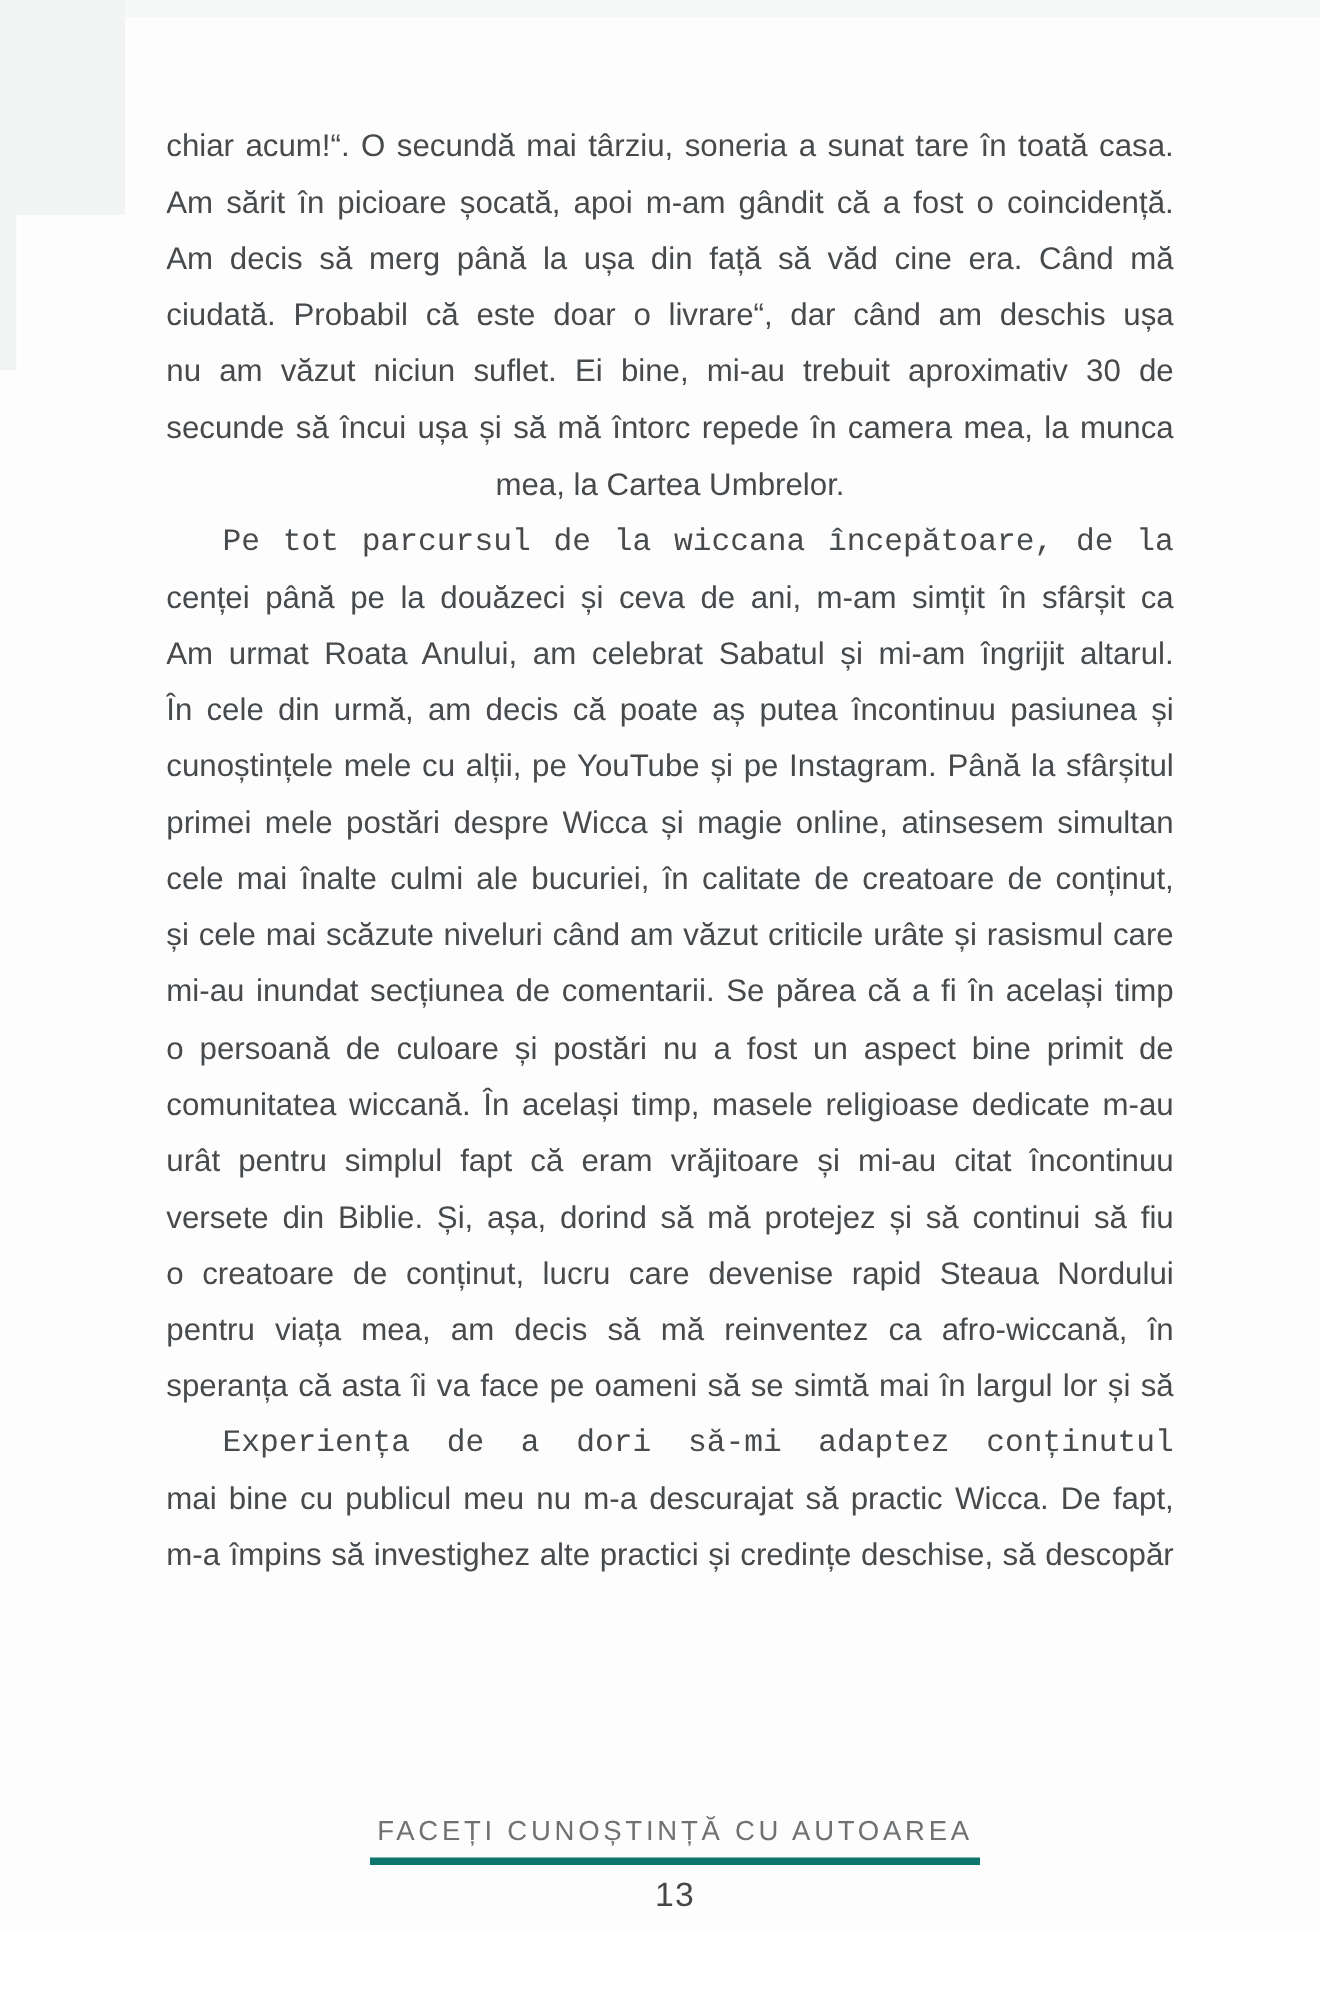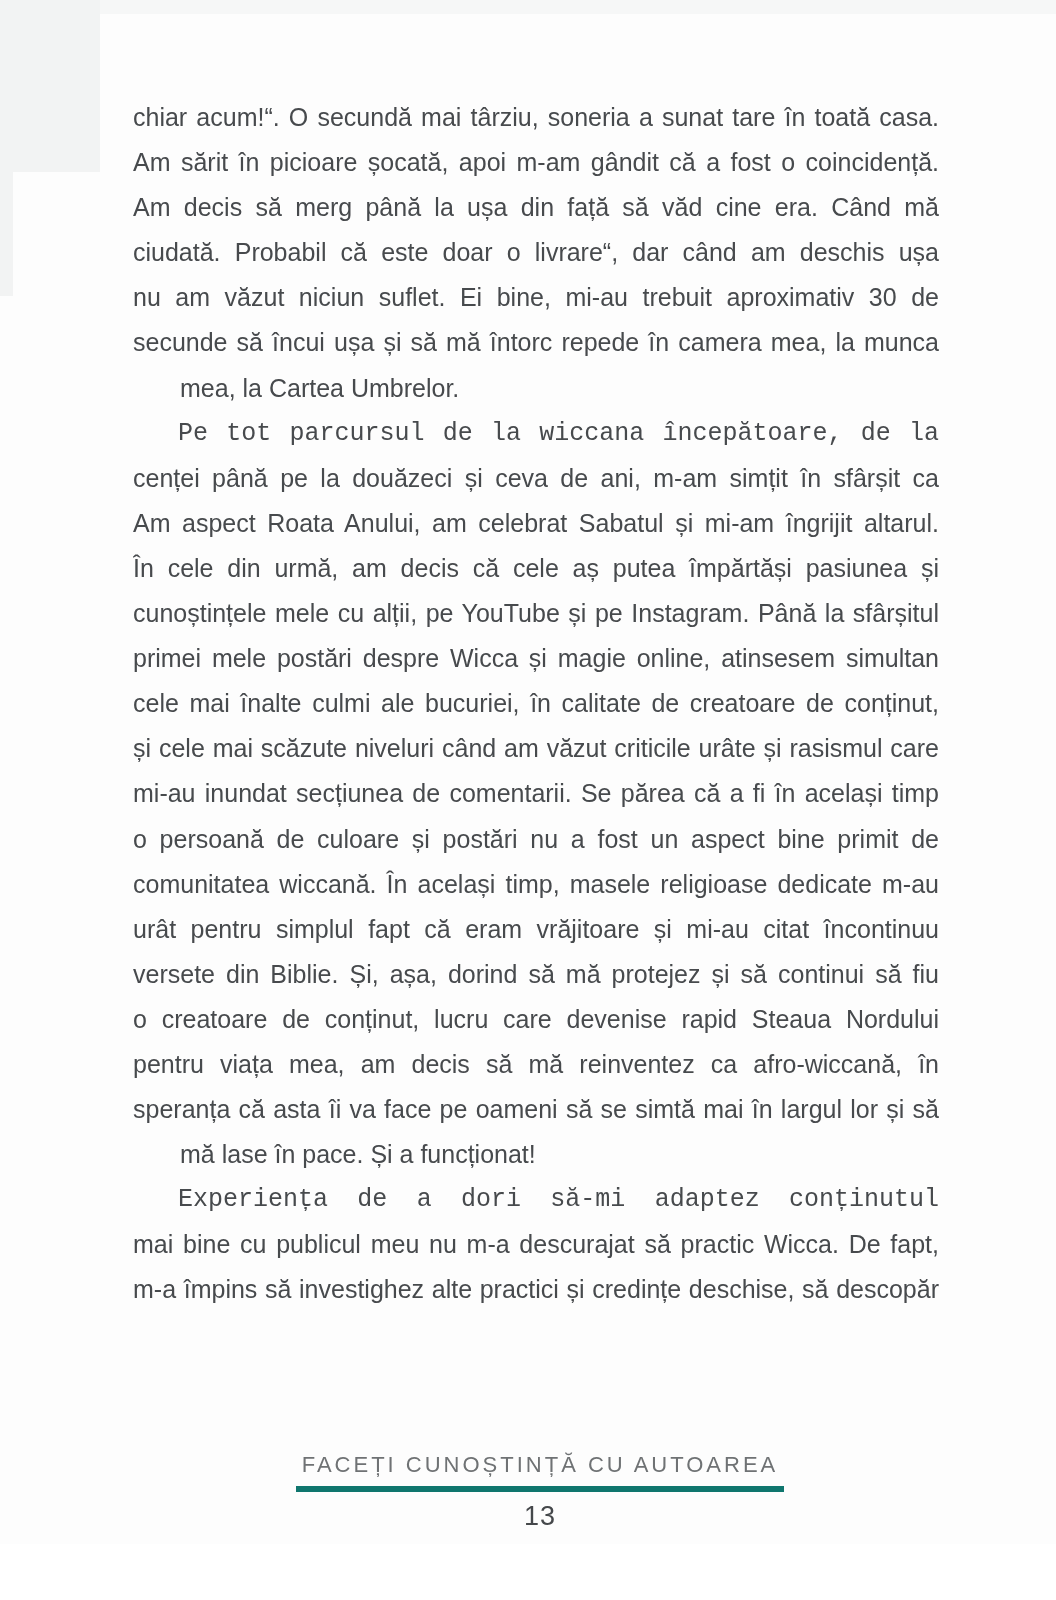--- a/index.html
+++ b/index.html
@@ -33,23 +33,22 @@
   }
   .line {
     height: 45.1px;
     line-height: 45.1px;
     text-align: justify;
     text-align-last: justify;
     overflow: hidden;
     white-space: normal;
   }
   .line.end {
-    text-align: left;
+    text-align: center;
     text-align-last: auto;
-    margin-left: 47px;
   }
   .line.indent { padding-left: 45px; font-family: Liberation Mono, monospace; }
 
   .footer {
     position: absolute;
     top: 1452px;
     left: 0;
     width: 1056px;
     text-align: center;
     transform: translateX(12px);
@@ -81,35 +80,34 @@
   <main class="text-block">
       <div class="line">chiar acum!“. O secundă mai târziu, soneria a sunat tare în toată casa.</div>
       <div class="line">Am sărit în picioare șocată, apoi m-am gândit că a fost o coincidență.</div>
       <div class="line">Am decis să merg până la ușa din față să văd cine era. Când mă</div>
       <div class="line">ciudată. Probabil că este doar o livrare“, dar când am deschis ușa</div>
       <div class="line">nu am văzut niciun suflet. Ei bine, mi-au trebuit aproximativ 30 de</div>
       <div class="line">secunde să încui ușa și să mă întorc repede în camera mea, la munca</div>
       <div class="line end">mea, la Cartea Umbrelor.</div>
       <div class="line indent">Pe tot parcursul de la wiccana începătoare, de la sfârșitul adoles-</div>
       <div class="line">cenței până pe la douăzeci și ceva de ani, m-am simțit în sfârșit ca acasă.</div>
-      <div class="line">Am aspect Roata Anului, am celebrat Sabatul și mi-am îngrijit altarul.</div>
-      <div class="line">În cele din urmă, am decis că cele aș putea împărtăși pasiunea și</div>
+      <div class="line">Am urmat Roata Anului, am celebrat Sabatul și mi-am îngrijit altarul.</div>
+      <div class="line">În cele din urmă, am decis că poate aș putea încontinuu pasiunea și</div>
       <div class="line">cunoștințele mele cu alții, pe YouTube și pe Instagram. Până la sfârșitul</div>
       <div class="line">primei mele postări despre Wicca și magie online, atinsesem simultan</div>
       <div class="line">cele mai înalte culmi ale bucuriei, în calitate de creatoare de conținut,</div>
       <div class="line">și cele mai scăzute niveluri când am văzut criticile urâte și rasismul care</div>
       <div class="line">mi-au inundat secțiunea de comentarii. Se părea că a fi în același timp</div>
       <div class="line">o persoană de culoare și postări nu a fost un aspect bine primit de</div>
       <div class="line">comunitatea wiccană. În același timp, masele religioase dedicate m-au</div>
       <div class="line">urât pentru simplul fapt că eram vrăjitoare și mi-au citat încontinuu</div>
       <div class="line">versete din Biblie. Și, așa, dorind să mă protejez și să continui să fiu</div>
       <div class="line">o creatoare de conținut, lucru care devenise rapid Steaua Nordului</div>
       <div class="line">pentru viața mea, am decis să mă reinventez ca afro-wiccană, în</div>
       <div class="line">speranța că asta îi va face pe oameni să se simtă mai în largul lor și să</div>
-      <div class="line end">mă lase în pace. Și a funcționat!</div>
       <div class="line indent">Experiența de a dori să-mi adaptez conținutul pentru a se potrivi</div>
       <div class="line">mai bine cu publicul meu nu m-a descurajat să practic Wicca. De fapt,</div>
       <div class="line">m-a împins să investighez alte practici și credințe deschise, să descopăr</div>
     </main>
 
   <footer class="footer">
     <div class="running-head">FACEȚI CUNOȘTINȚĂ CU AUTOAREA</div>
     <div class="page-number">13</div>
   </footer>
 </div>

